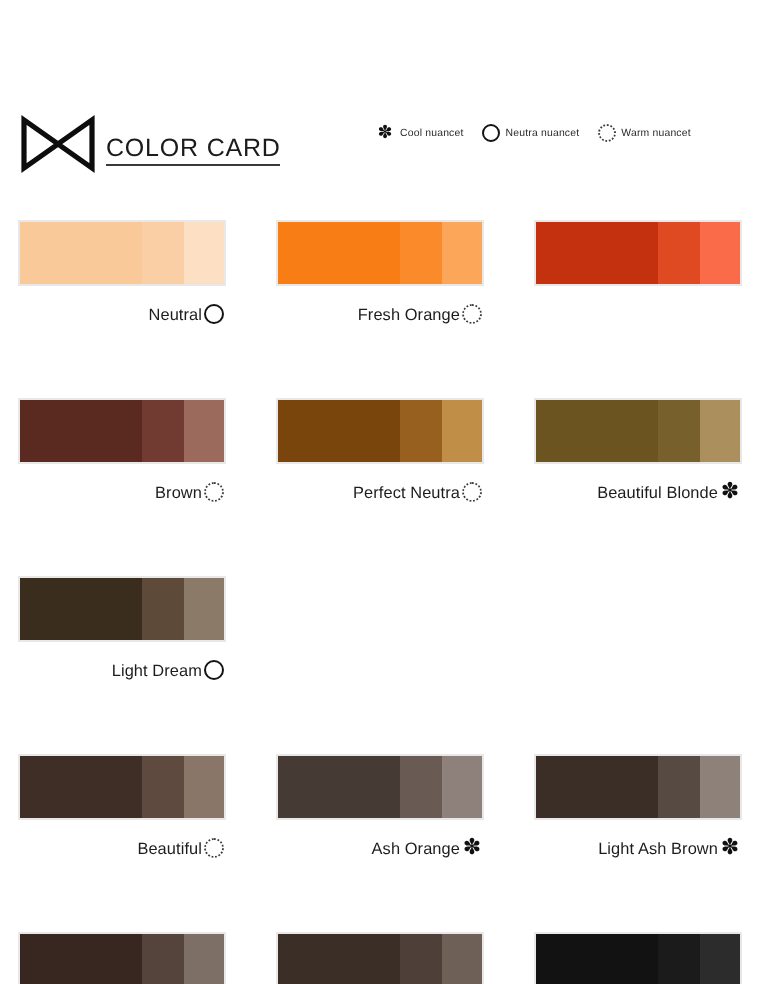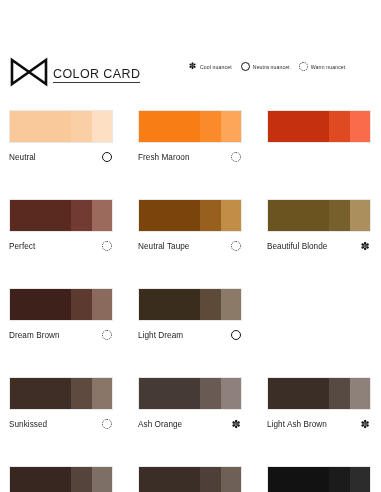--- a/index.html
+++ b/index.html
@@ -152,21 +152,21 @@
 
   .band-main   { width: 60%; }
   .band-mid    { width: 20%; }
   .band-light  { width: 20%; }
 
   .cell-footer {
     margin-top: 8px;
     height: 12px;
     display: flex;
     align-items: center;
-    justify-content: space-between;
+    justify-content: flex-end;
   }
 
   .cell-label {
     font-size: 8.2px;
     color: #1d1d1d;
     letter-spacing: 0.05px;
     white-space: nowrap;
   }
 
   .cell-icon {
@@ -228,21 +228,21 @@
             </span>
           </div>
         </div>
         <div class="cell">
           <div class="swatch">
             <div class="band band-main" style="background: rgb(249, 125, 21);"></div>
             <div class="band band-mid" style="background: rgb(251, 138, 43);"></div>
             <div class="band band-light" style="background: rgb(251, 166, 88);"></div>
           </div>
           <div class="cell-footer">
-            <span class="cell-label">Fresh Maroon</span>
+            <span class="cell-label">Fresh Orange</span>
             <span class="cell-icon">
               <span class="nuance nuance-warm"></span>
             </span>
           </div>
         </div>
         <div class="cell">
           <div class="swatch">
             <div class="band band-main" style="background: rgb(195, 49, 14);"></div>
             <div class="band band-mid" style="background: rgb(224, 74, 34);"></div>
             <div class="band band-light" style="background: rgb(250, 107, 73);"></div>
@@ -250,34 +250,34 @@
         </div>
       </div>
       <div class="row">
         <div class="cell">
           <div class="swatch">
             <div class="band band-main" style="background: rgb(90, 42, 33);"></div>
             <div class="band band-mid" style="background: rgb(113, 59, 49);"></div>
             <div class="band band-light" style="background: rgb(156, 106, 93);"></div>
           </div>
           <div class="cell-footer">
-            <span class="cell-label">Perfect</span>
+            <span class="cell-label">Brown</span>
             <span class="cell-icon">
               <span class="nuance nuance-warm"></span>
             </span>
           </div>
         </div>
         <div class="cell">
           <div class="swatch">
             <div class="band band-main" style="background: rgb(121, 69, 13);"></div>
             <div class="band band-mid" style="background: rgb(151, 96, 31);"></div>
             <div class="band band-light" style="background: rgb(192, 142, 70);"></div>
           </div>
           <div class="cell-footer">
-            <span class="cell-label">Neutral Taupe</span>
+            <span class="cell-label">Perfect Neutra</span>
             <span class="cell-icon">
               <span class="nuance nuance-warm"></span>
             </span>
           </div>
         </div>
         <div class="cell">
           <div class="swatch">
             <div class="band band-main" style="background: rgb(107, 84, 32);"></div>
             <div class="band band-mid" style="background: rgb(119, 96, 44);"></div>
             <div class="band band-light" style="background: rgb(171, 143, 92);"></div>
@@ -286,54 +286,41 @@
             <span class="cell-label">Beautiful Blonde</span>
             <span class="cell-icon">
               <span class="nuance nuance-cool">✽</span>
             </span>
           </div>
         </div>
       </div>
       <div class="row">
         <div class="cell">
           <div class="swatch">
-            <div class="band band-main" style="background: rgb(61, 33, 26);"></div>
-            <div class="band band-mid" style="background: rgb(92, 58, 48);"></div>
-            <div class="band band-light" style="background: rgb(138, 106, 92);"></div>
-          </div>
-          <div class="cell-footer">
-            <span class="cell-label">Dream Brown</span>
-            <span class="cell-icon">
-              <span class="nuance nuance-warm"></span>
-            </span>
-          </div>
-        </div>
-        <div class="cell">
-          <div class="swatch">
             <div class="band band-main" style="background: rgb(59, 45, 30);"></div>
             <div class="band band-mid" style="background: rgb(93, 74, 57);"></div>
             <div class="band band-light" style="background: rgb(139, 122, 104);"></div>
           </div>
           <div class="cell-footer">
             <span class="cell-label">Light Dream</span>
             <span class="cell-icon">
               <span class="nuance nuance-neutral"></span>
             </span>
           </div>
         </div>
       </div>
       <div class="row">
         <div class="cell">
           <div class="swatch">
             <div class="band band-main" style="background: rgb(62, 46, 37);"></div>
             <div class="band band-mid" style="background: rgb(94, 74, 62);"></div>
             <div class="band band-light" style="background: rgb(138, 118, 104);"></div>
           </div>
           <div class="cell-footer">
-            <span class="cell-label">Sunkissed</span>
+            <span class="cell-label">Beautiful</span>
             <span class="cell-icon">
               <span class="nuance nuance-warm"></span>
             </span>
           </div>
         </div>
         <div class="cell">
           <div class="swatch">
             <div class="band band-main" style="background: rgb(70, 58, 53);"></div>
             <div class="band band-mid" style="background: rgb(106, 90, 84);"></div>
             <div class="band band-light" style="background: rgb(142, 129, 123);"></div>

